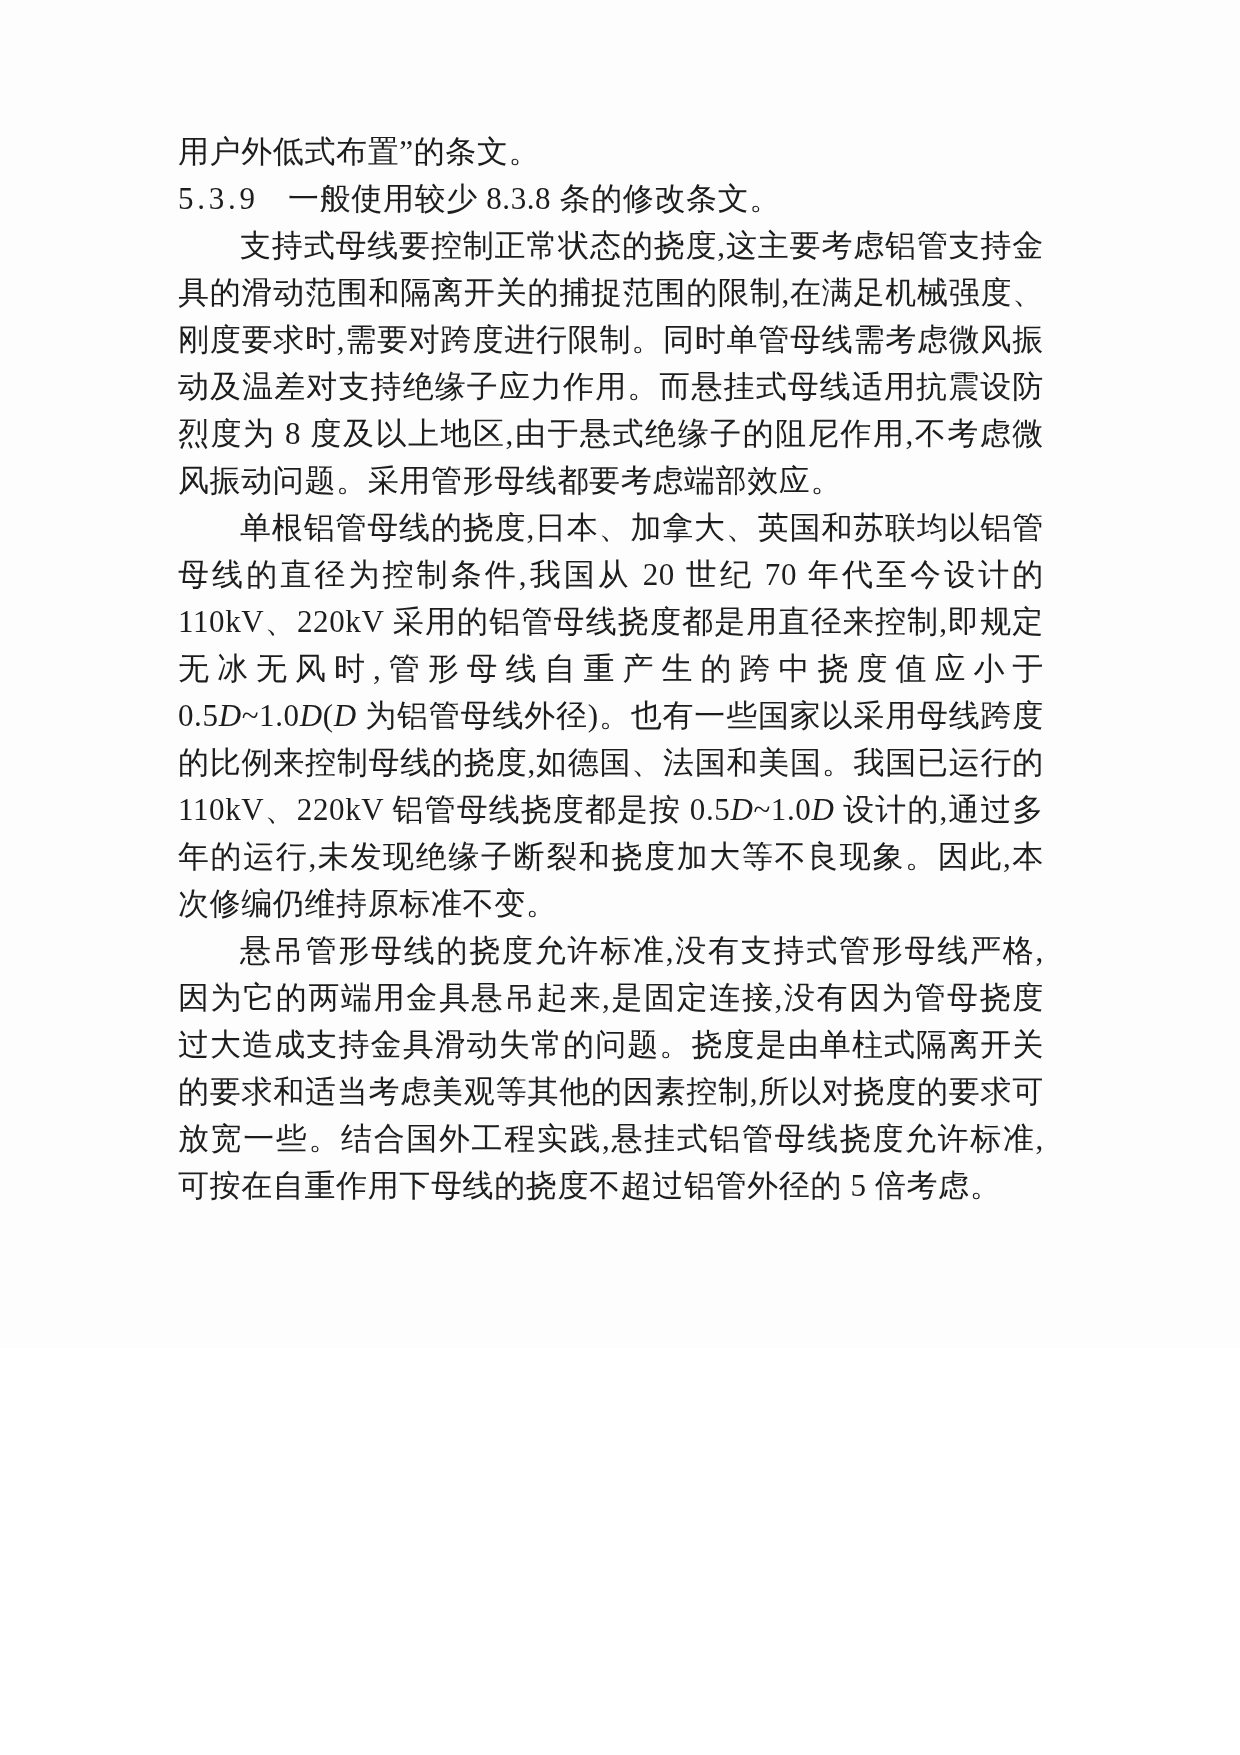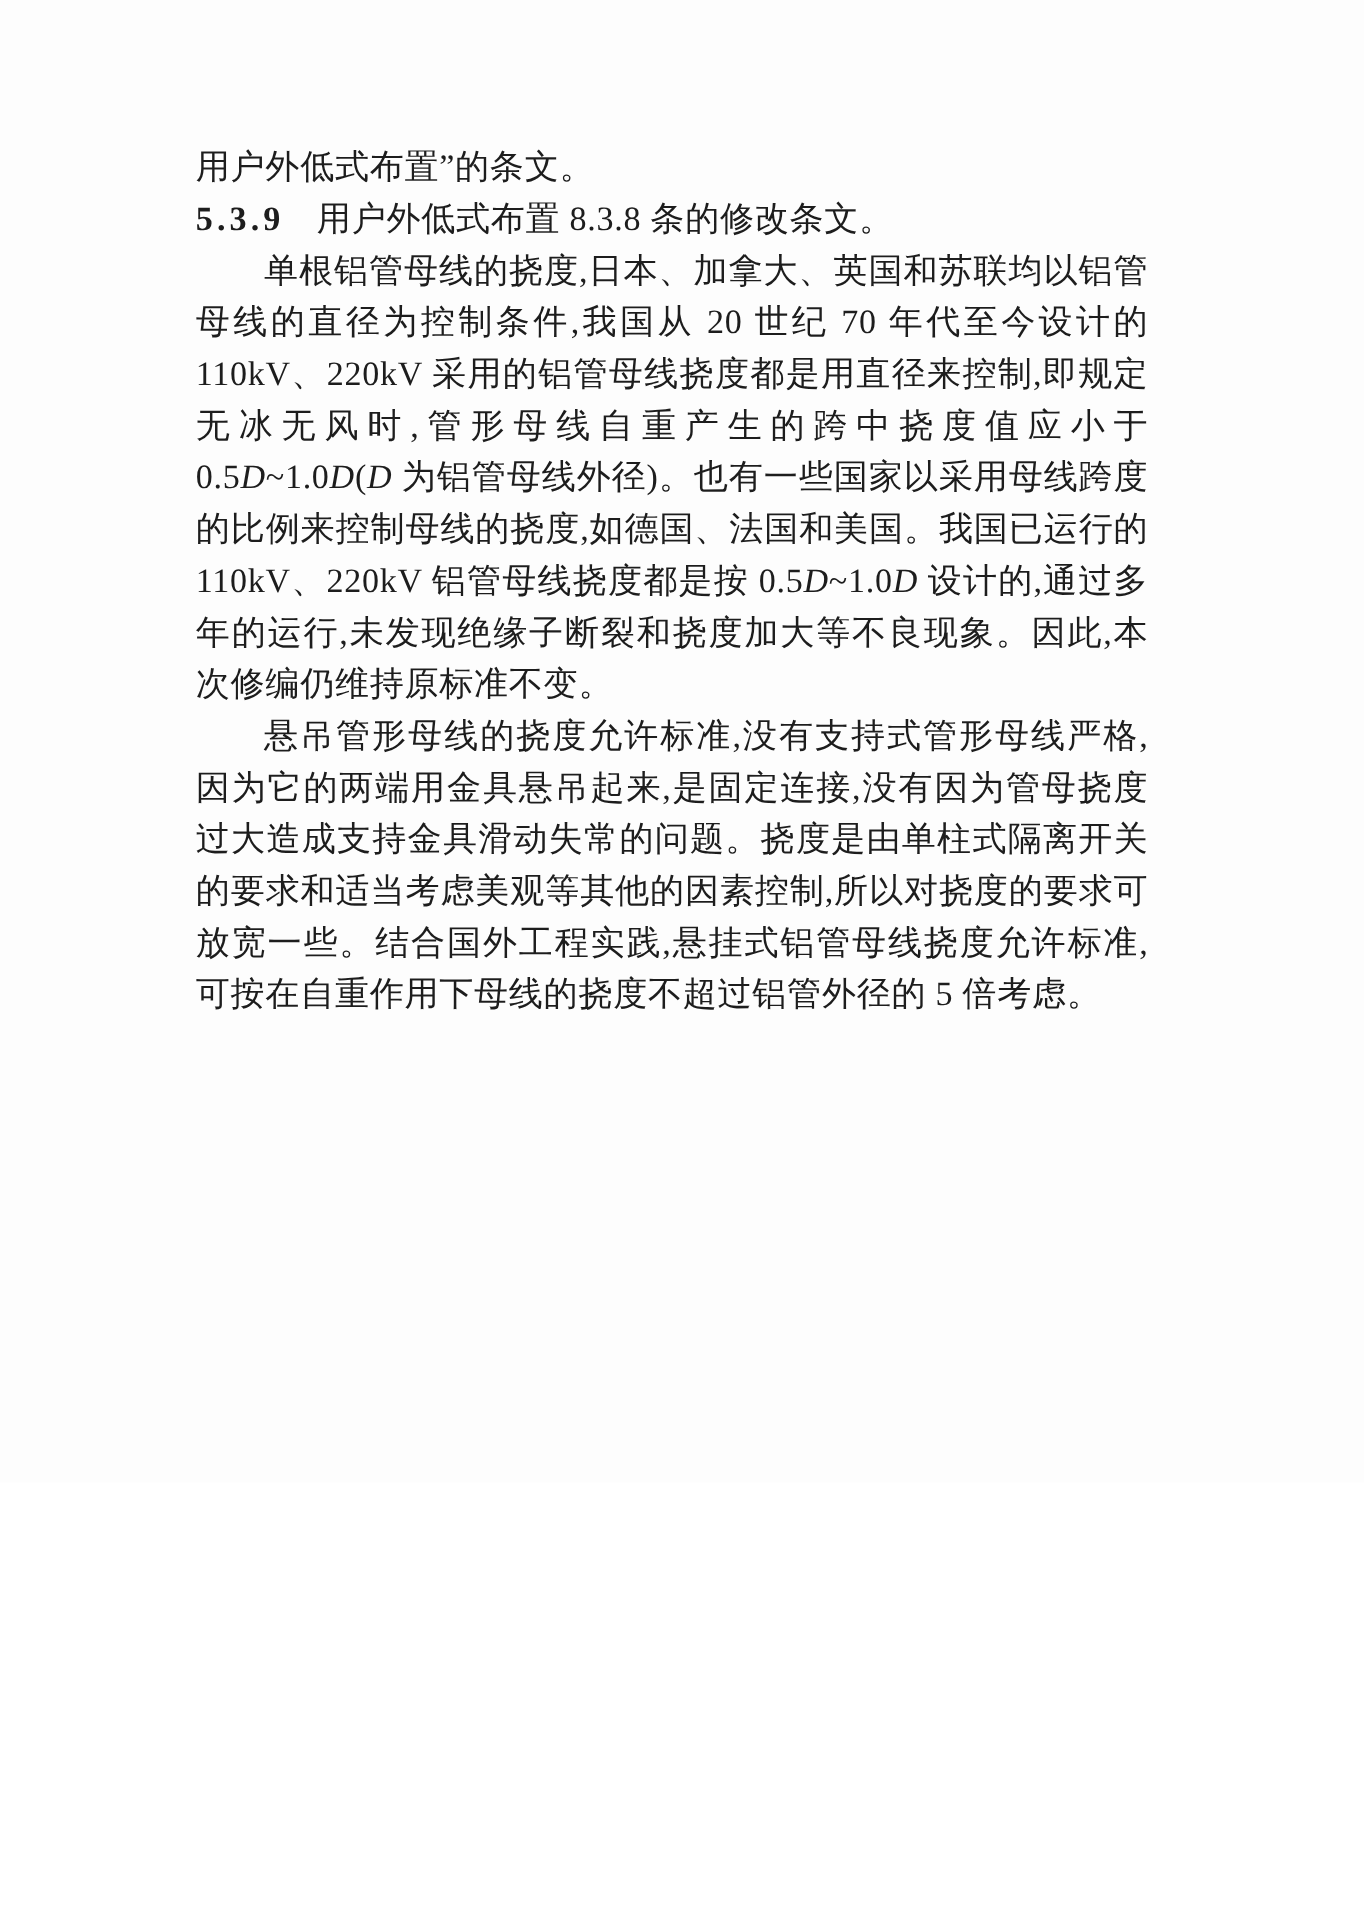--- a/index.html
+++ b/index.html
@@ -27,21 +27,21 @@
     letter-spacing: 0.02em;
   }
   .text-block p {
     margin: 0;
     padding: 0;
   }
   .text-block p.indent {
     text-indent: 2em;
   }
   .clause-lead {
-    font-weight: bold;
+    font-weight: normal;
     letter-spacing: 0.12em;
     margin-right: 0.95em;
   }
   i.var {
     font-style: italic;
     font-family: "Liberation Serif", "DejaVu Serif", serif;
   }
   .page-footer {
     position: absolute;
     left: 183px;
@@ -52,18 +52,19 @@
     color: #1d1d1d;
     margin-top: 24px;
   }
 </style>
 </head>
 <body>
 
 <div class="page">
   <div class="text-block">
       <p><span>用户外低式布置”的条文。</span></p>
-      <p><span class="clause-lead">5.3.9</span><span>用户外低式布置 8.3.8 条的修改条文。</span></p>
+      <p><span class="clause-lead">5.3.9</span><span>一般使用较少 8.3.8 条的修改条文。</span></p>
+      <p class="indent"><span>支持式母线要控制正常状态的挠度,这主要考虑铝管支持金具的滑动范围和隔离开关的捕捉范围的限制,在满足机械强度、刚度要求时,需要对跨度进行限制。同时单管母线需考虑微风振动及温差对支持绝缘子应力作用。而悬挂式母线适用抗震设防烈度为 8 度及以上地区,由于悬式绝缘子的阻尼作用,不考虑微风振动问题。采用管形母线都要考虑端部效应。</span></p>
       <p class="indent"><span>单根铝管母线的挠度,日本、加拿大、英国和苏联均以铝管母线的直径为控制条件,我国从 20 世纪 70 年代至今设计的 110kV、220kV 采用的铝管母线挠度都是用直径来控制,即规定无冰无风时,管形母线自重产生的跨中挠度值应小于 0.5<i class="var">D</i>~1.0<i class="var">D</i>(<i class="var">D</i> 为铝管母线外径)。也有一些国家以采用母线跨度的比例来控制母线的挠度,如德国、法国和美国。我国已运行的 110kV、220kV 铝管母线挠度都是按 0.5<i class="var">D</i>~1.0<i class="var">D</i> 设计的,通过多年的运行,未发现绝缘子断裂和挠度加大等不良现象。因此,本次修编仍维持原标准不变。</span></p>
       <p class="indent"><span>悬吊管形母线的挠度允许标准,没有支持式管形母线严格,因为它的两端用金具悬吊起来,是固定连接,没有因为管母挠度过大造成支持金具滑动失常的问题。挠度是由单柱式隔离开关的要求和适当考虑美观等其他的因素控制,所以对挠度的要求可放宽一些。结合国外工程实践,悬挂式铝管母线挠度允许标准,可按在自重作用下母线的挠度不超过铝管外径的 5 倍考虑。</span></p>
     </div>
   <div class="page-footer">· 70 ·</div>
 </div>
 
 </body></html>

